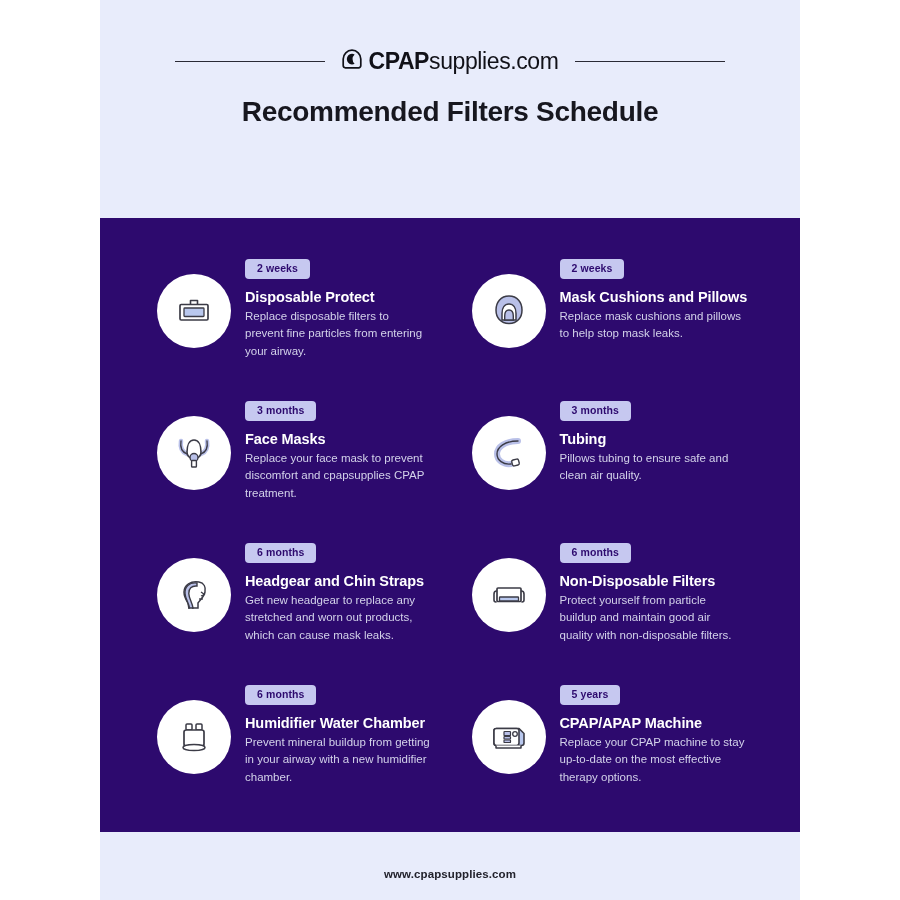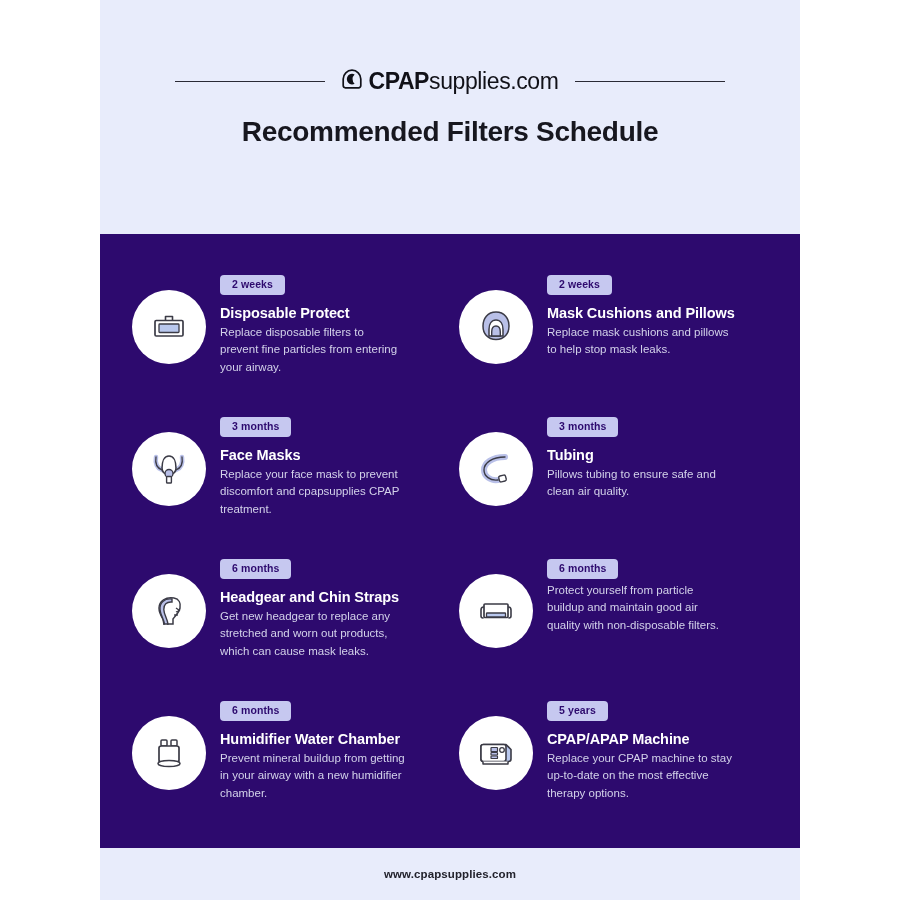--- a/index.html
+++ b/index.html
@@ -28,26 +28,26 @@
     top: 0;
     width: 700px;
     height: 900px;
     background: #e8ecfb;
   }
 
   
   .header {
     position: absolute;
     left: 100px;
-    top: 12px;
+    top: 0;
     width: 700px;
     height: 234px;
     background: #e8ecfb;
     box-sizing: border-box;
-    padding: 12px 28px;
+    padding: 4px 28px;
   }
 
   .logo-row {
     display: flex;
     align-items: center;
     justify-content: center;
     gap: 16px;
     padding-top: 44px;
   }
   .logo-rule {
@@ -86,26 +86,26 @@
     font-size: 15.5px;
     line-height: 1.45;
     color: #23232d;
     max-width: 500px;
   }
 
   
   .panel {
     position: absolute;
     left: 100px;
-    top: 234px;
+    top: 218px;
     width: 700px;
     height: 614px;
     background: #2d0a6e;
     box-sizing: border-box;
-    padding: 38px 36px 0 32px;
+    padding: 38px 36px 0 57px;
   }
 
   .grid {
     display: grid;
     grid-template-columns: 1fr 1fr;
     column-gap: 22px;
     row-gap: 0;
   }
 
   .item {
@@ -310,20 +310,21 @@
             <svg width="42" height="42" viewBox="0 0 42 42">
               <path d="M8.5 17 C6.5 17 6 18.5 6 20 L6 26 C6 27.4 7 28 8 28" fill="none" stroke="#3b3b46" stroke-width="1.6" stroke-linecap="round"></path>
               <path d="M33.5 17 C35.5 17 36 18.5 36 20 L36 26 C36 27.4 35 28 34 28" fill="none" stroke="#3b3b46" stroke-width="1.6" stroke-linecap="round"></path>
               <rect x="9" y="14" width="24" height="13.5" rx="1" fill="#ffffff" stroke="#3b3b46" stroke-width="1.7"></rect>
               <rect x="11.5" y="23" width="19" height="4" rx="0.6" fill="#b9c8ee" stroke="#3b3b46" stroke-width="1.3"></rect>
             </svg>
           </span>
         </div>
         <div class="item-body">
           <span class="badge">6 months</span>
+          <p class="item-title">Non-Disposable Filters</p>
           <p class="item-desc">Protect yourself from particle buildup and maintain good air quality with non-disposable filters.</p>
         </div>
       </div>
 
       <div class="item">
         <div class="icon-circle">
           <span>
             <svg width="42" height="42" viewBox="0 0 42 42">
               <rect x="13" y="8" width="6" height="6" rx="1" fill="#ffffff" stroke="#3b3b46" stroke-width="1.5"></rect>
               <rect x="23" y="8" width="6" height="6" rx="1" fill="#ffffff" stroke="#3b3b46" stroke-width="1.5"></rect>

